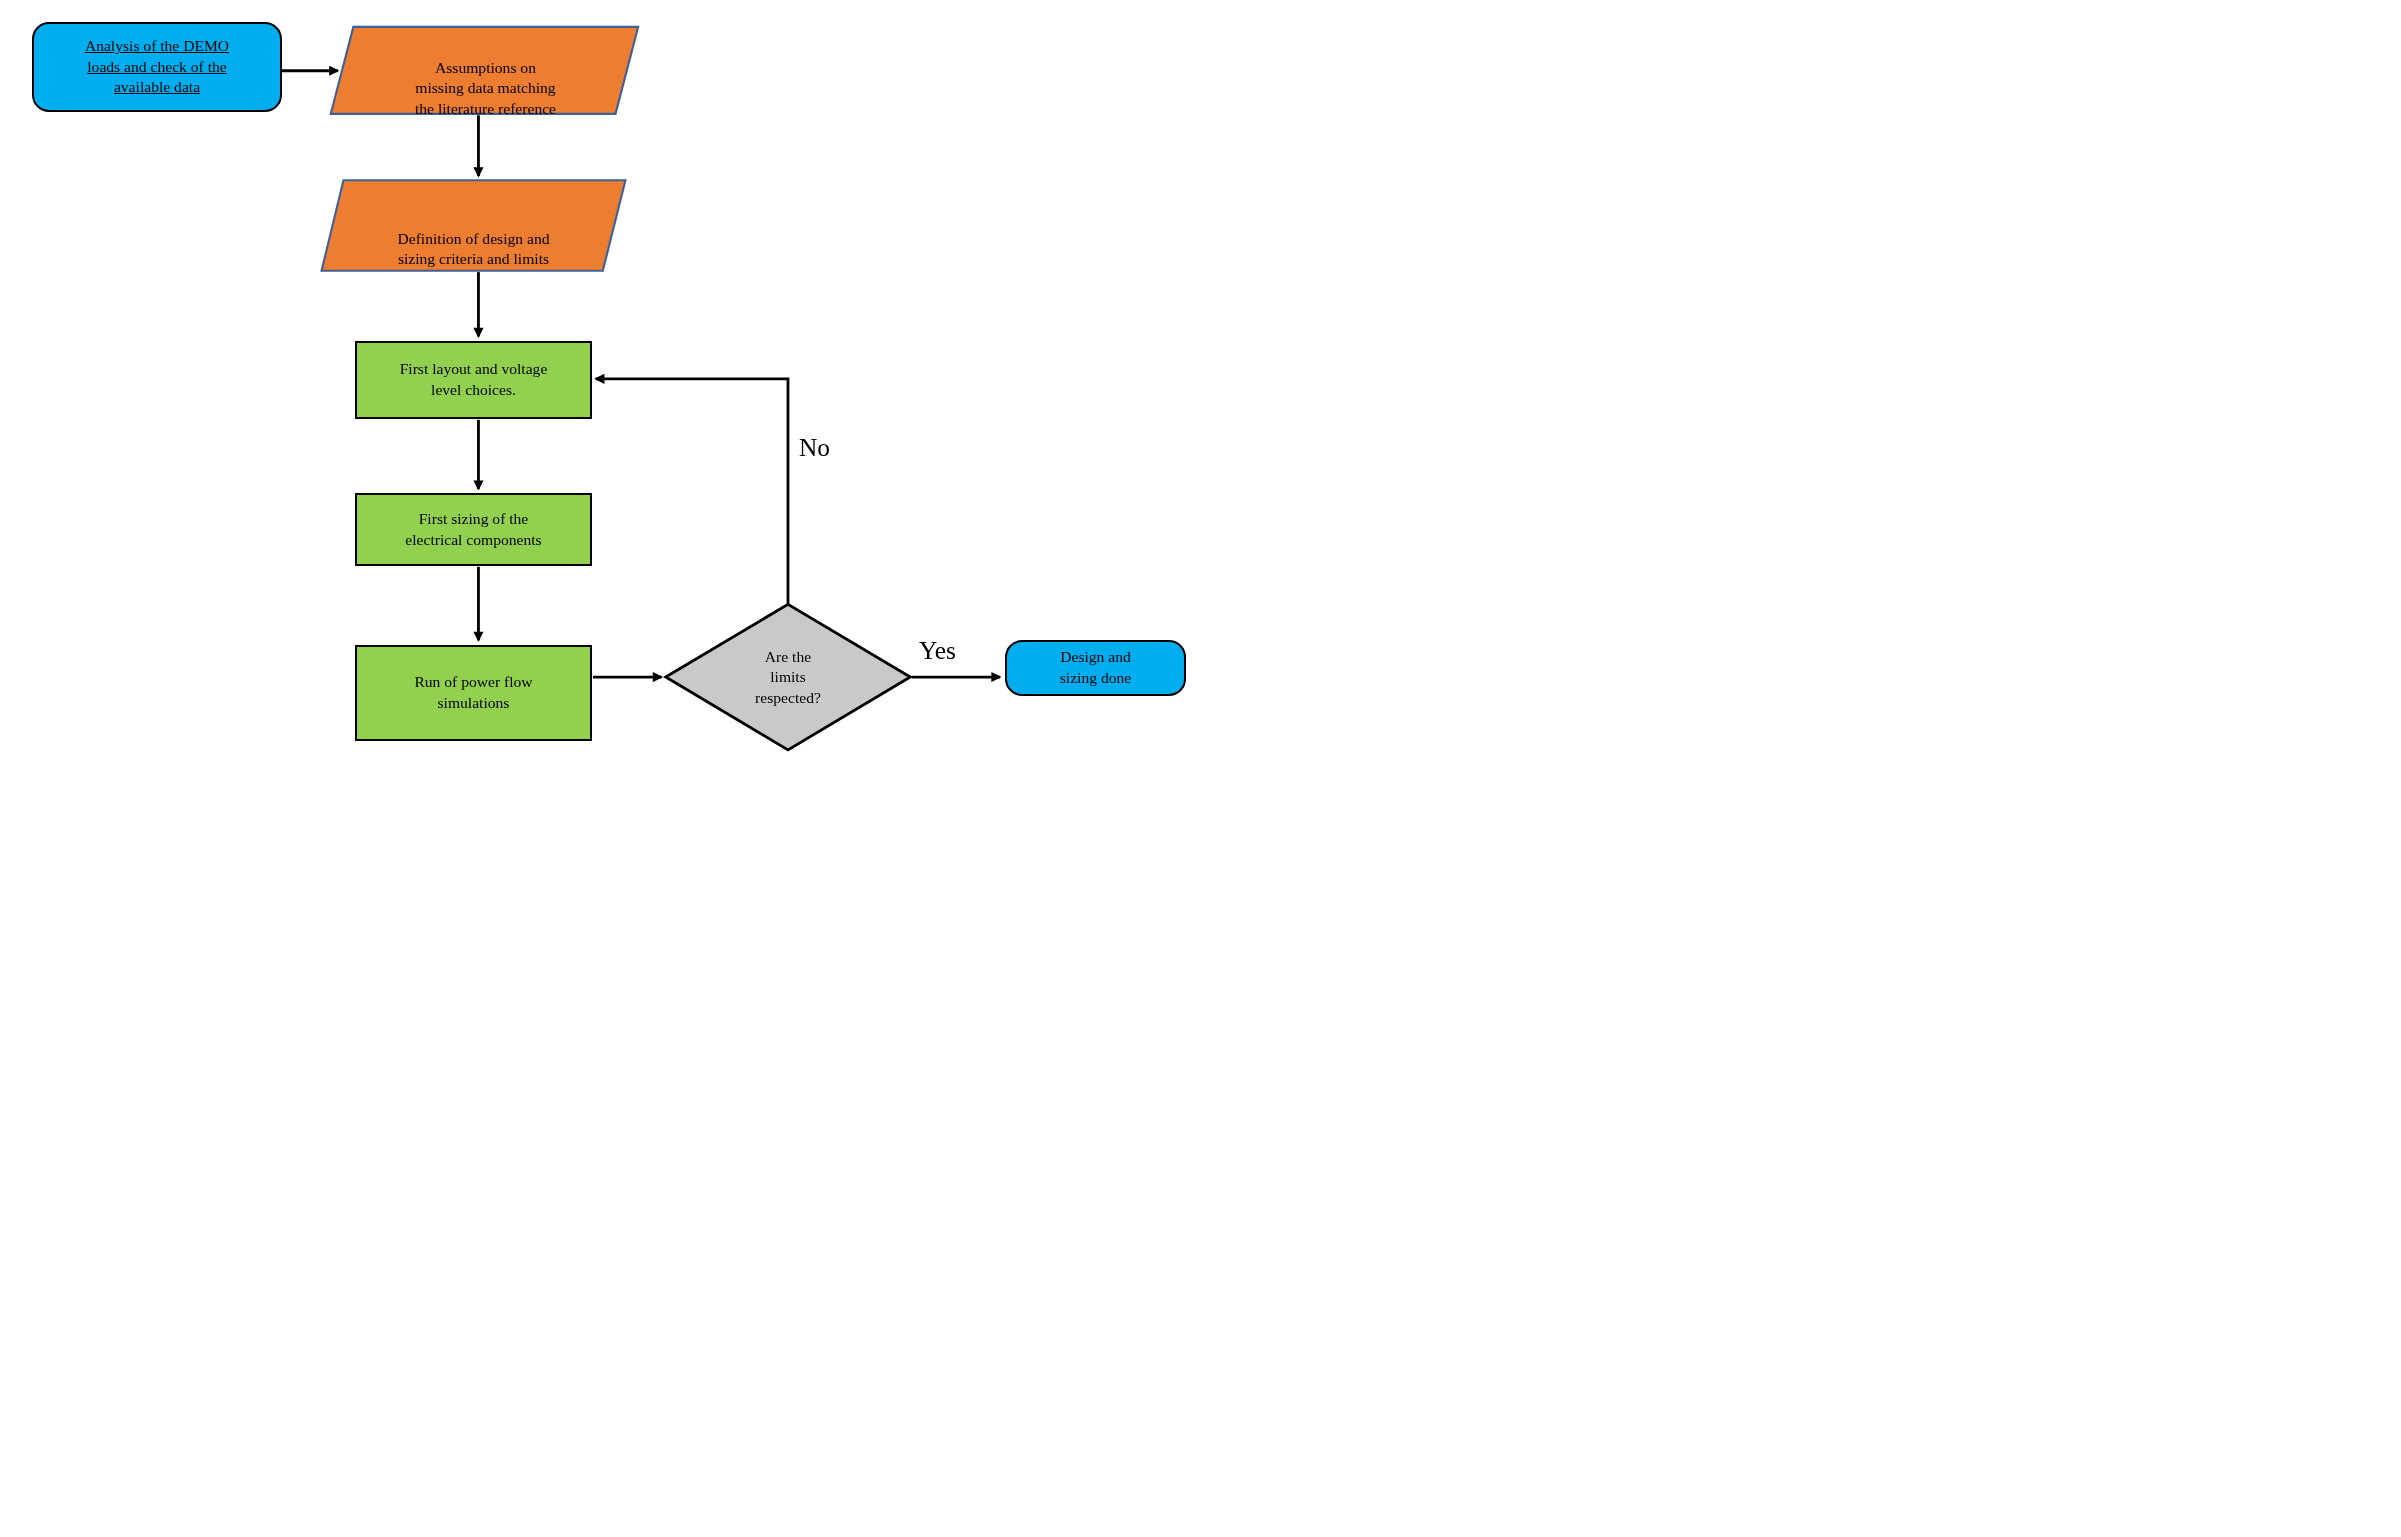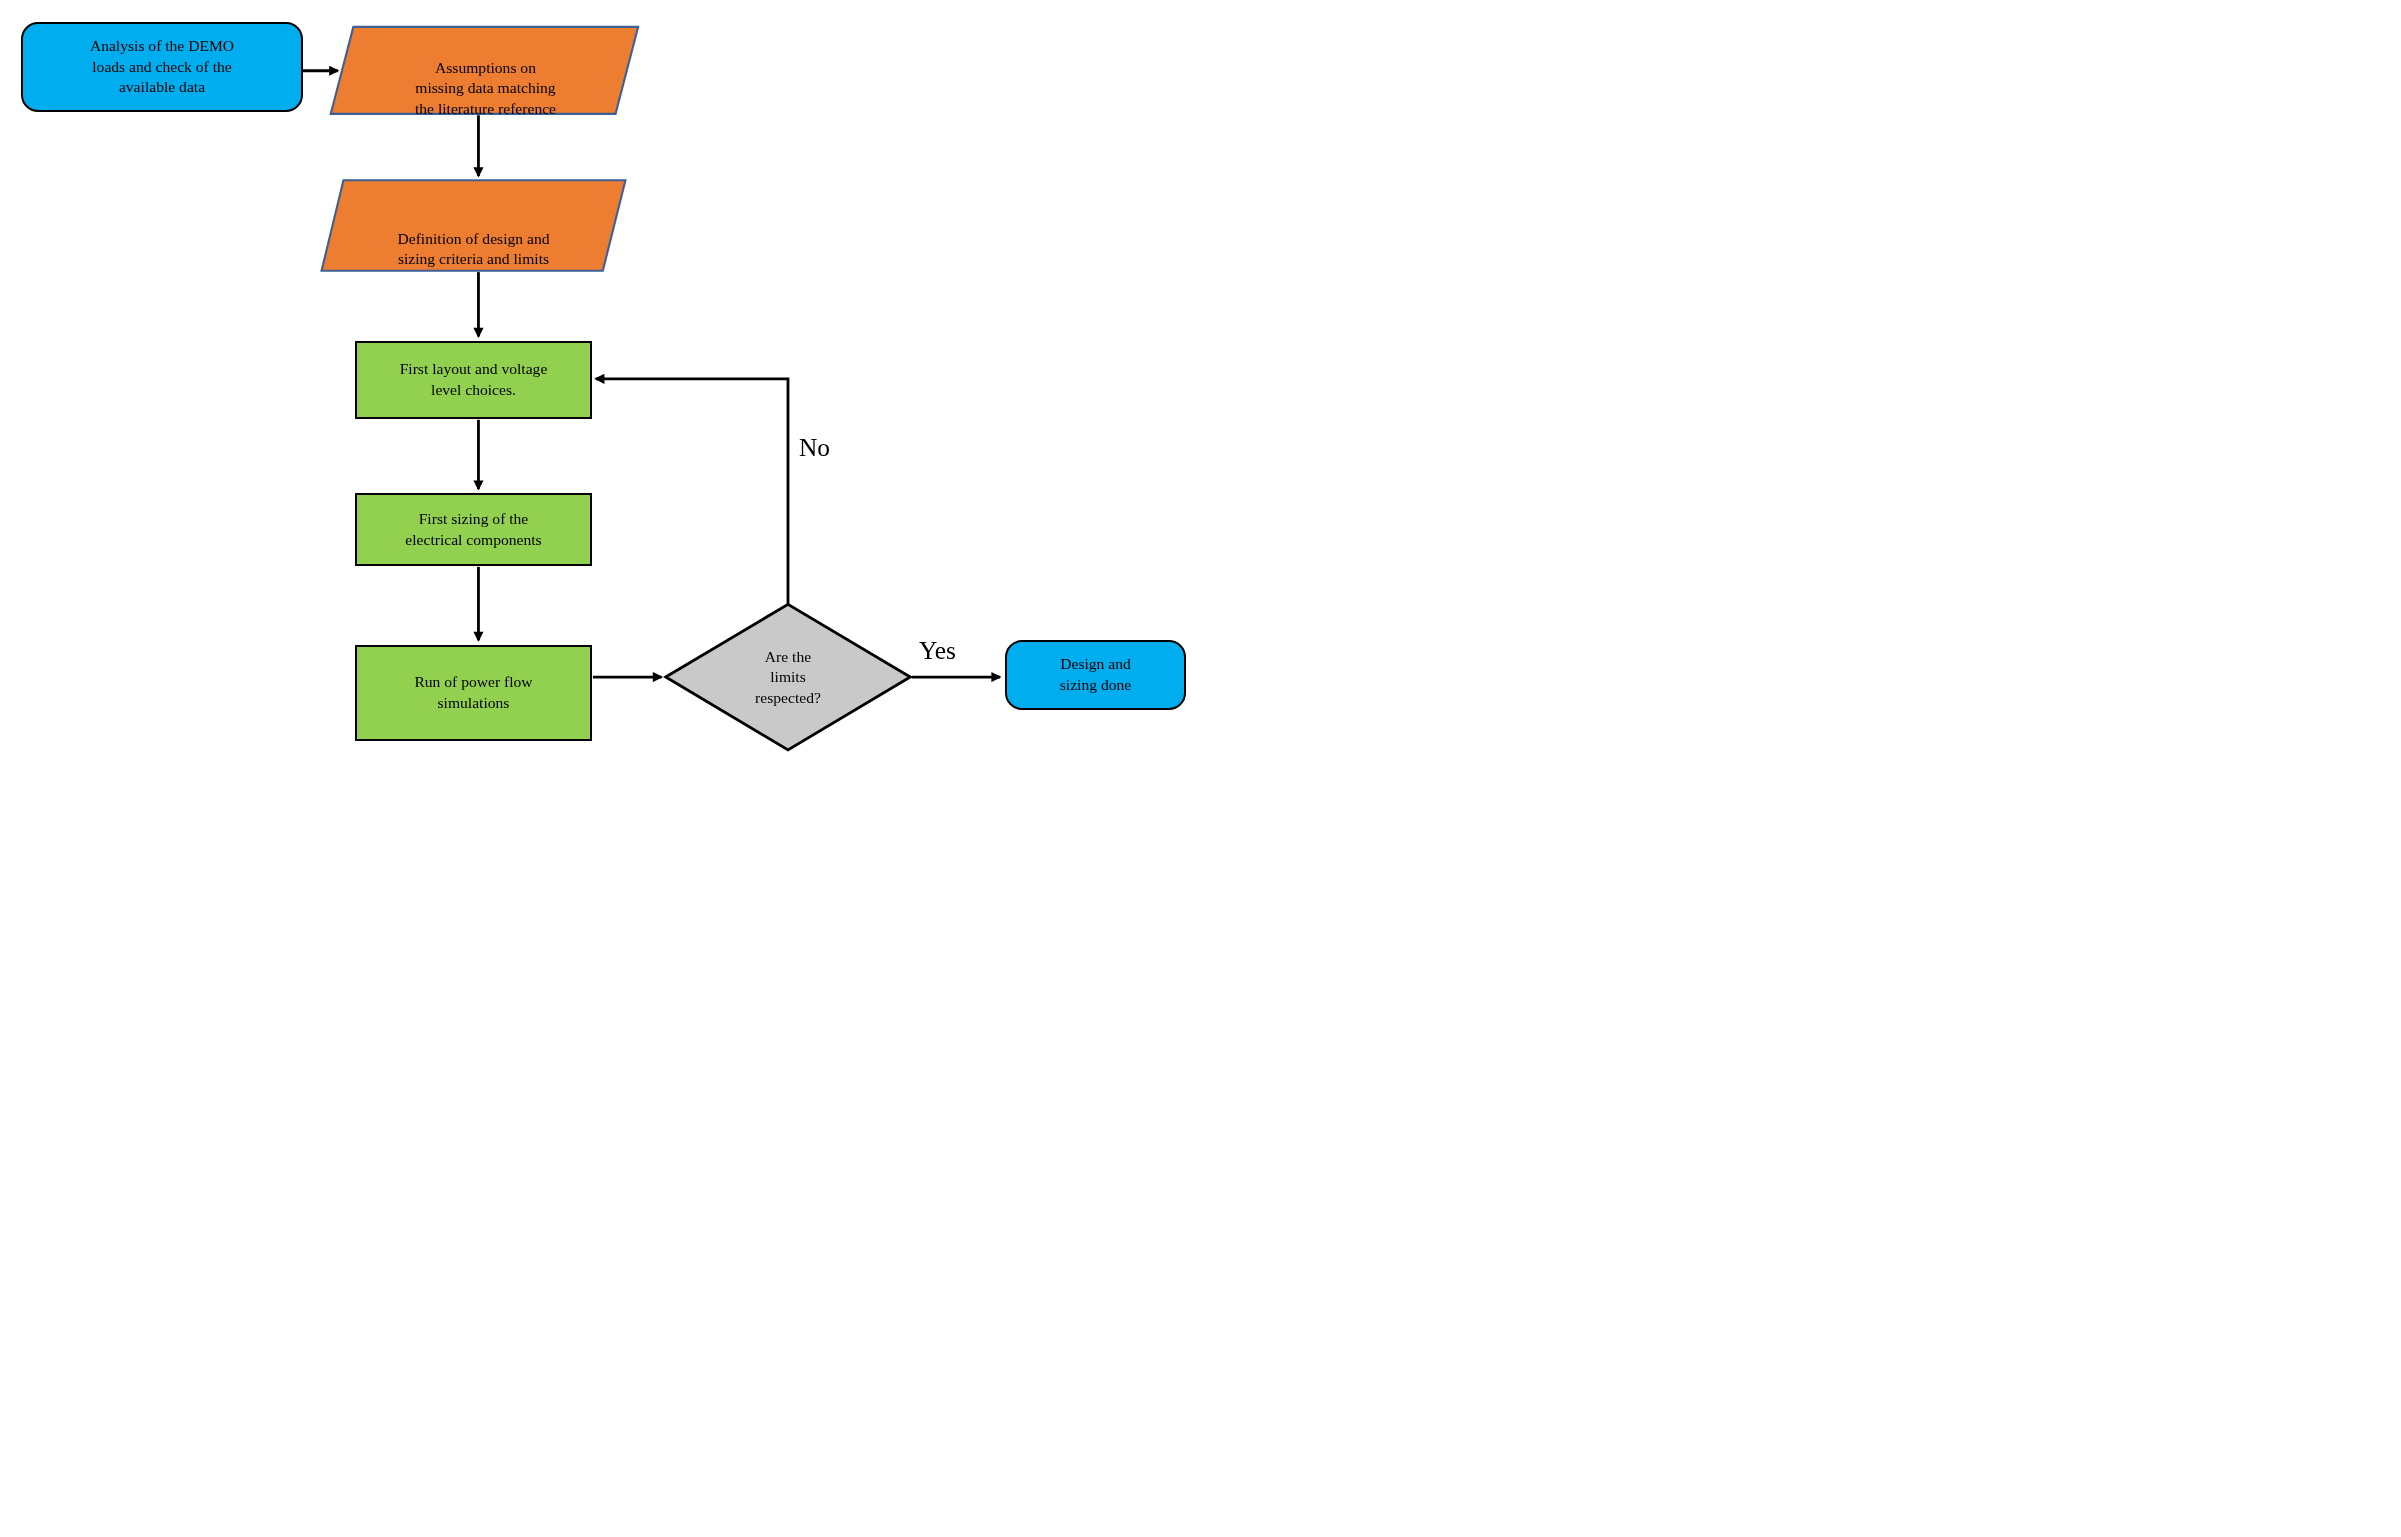--- a/index.html
+++ b/index.html
@@ -66,21 +66,21 @@
     <line x1="390" y1="100" x2="478" y2="100" stroke="var(--line-black)" stroke-width="4" marker-end="url(#arr)"></line>
     <line x1="677" y1="163" x2="677" y2="249" stroke="var(--line-black)" stroke-width="4" marker-end="url(#arr)"></line>
     <line x1="677" y1="385" x2="677" y2="476" stroke="var(--line-black)" stroke-width="4" marker-end="url(#arr)"></line>
     <line x1="677" y1="594" x2="677" y2="692" stroke="var(--line-black)" stroke-width="4" marker-end="url(#arr)"></line>
     <line x1="677" y1="802" x2="677" y2="906" stroke="var(--line-black)" stroke-width="4" marker-end="url(#arr)"></line>
     <line x1="839" y1="958" x2="936" y2="958" stroke="var(--line-black)" stroke-width="4" marker-end="url(#arr)"></line>
     <line x1="1290" y1="958" x2="1415" y2="958" stroke="var(--line-black)" stroke-width="4" marker-end="url(#arr)"></line>
     <polyline points="1115,857 1115,536 843,536" fill="none" stroke="var(--line-black)" stroke-width="4" marker-end="url(#arr)"></polyline>
   </svg>
 
-  <div class="node rounded" style="left:21px;top:22px;width:282px;height:90px;">
+  <div class="node rounded" style="left:32px;top:22px;width:250px;height:90px;text-decoration:underline;">
     <span>Analysis of the DEMO
 loads and check of the
 available data</span>
   </div>
 
   <div class="node overlay" style="left:344px;top:45px;width:283px;height:87px;">
     <span>Assumptions on
 missing data matching
 the literature reference</span>
   </div>
@@ -101,21 +101,21 @@
     <span>Run of power flow
 simulations</span>
   </div>
 
   <div class="node overlay" style="left:687px;top:608px;width:202px;height:139px;">
     <span>Are the
 limits
 respected?</span>
   </div>
 
-  <div class="node rounded" style="left:1005px;top:640px;width:181px;height:70px;">
+  <div class="node rounded" style="left:1005px;top:640px;width:181px;height:56px;">
     <span>Design and
 sizing done</span>
   </div>
 
   <div class="edge-label" style="left:919px;top:638px;width:60px;">Yes</div>
   <div class="edge-label" style="left:799px;top:435px;">No</div>
 
 </div>
 
 

